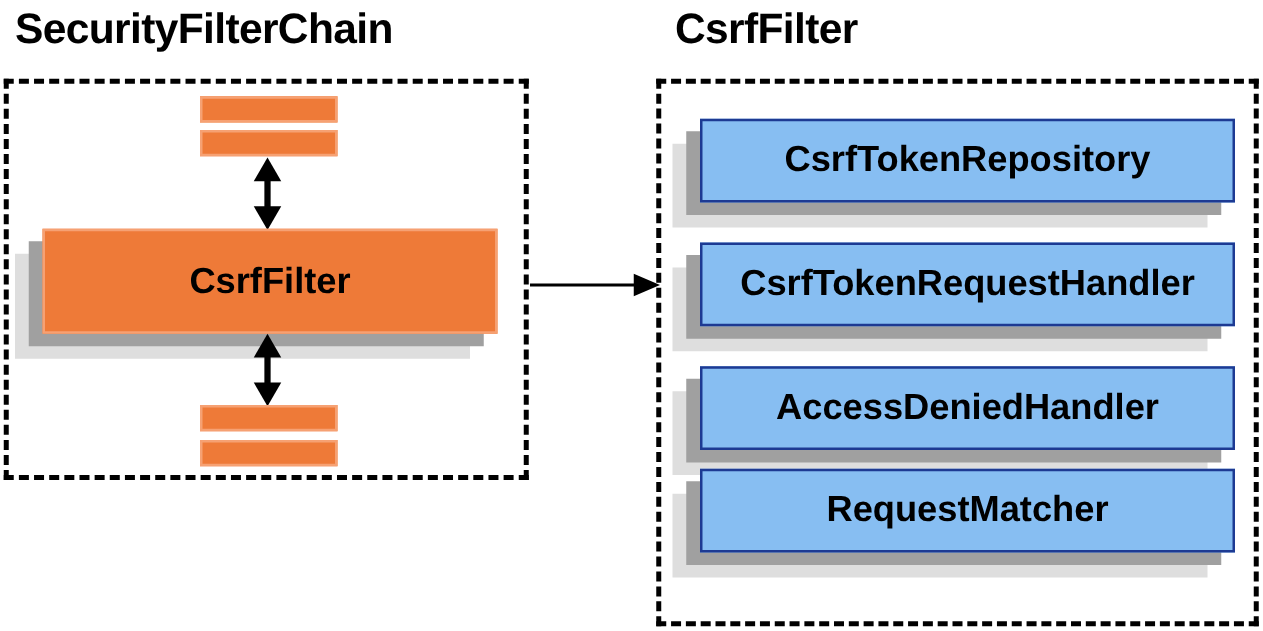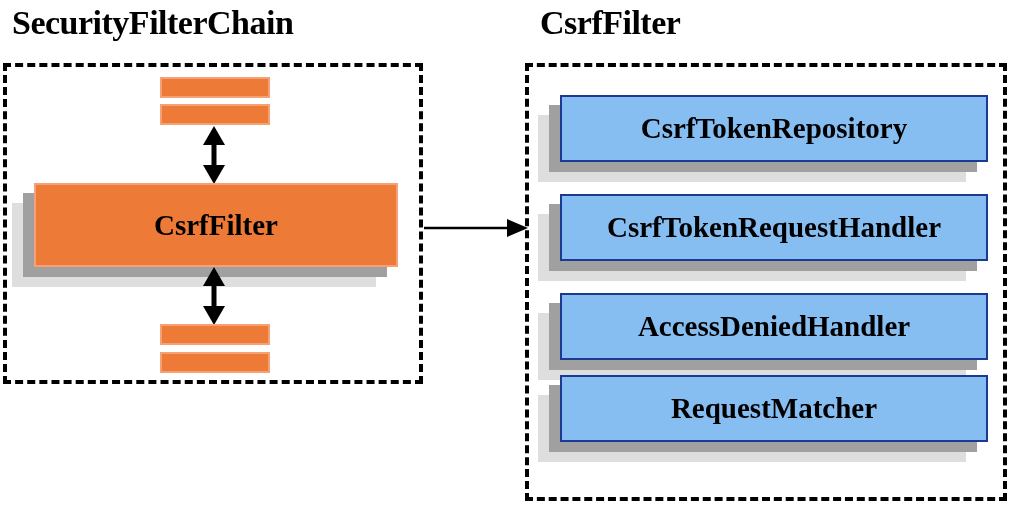--- a/index.html
+++ b/index.html
@@ -12,21 +12,21 @@
     --arrow-color:#000000;
     --text-color:#000000;
   }
   *{margin:0;padding:0;box-sizing:border-box;}
   html,body{background:#ffffff;}
   .canvas{
     position:relative;
     width:1010px;
     height:502px;
     background:#ffffff;
-    font-family:Liberation Serif, serif;
+    font-family:Liberation Sans, sans-serif;
     overflow:hidden;
   }
   .diagram-title{
     position:absolute;
     font-size:34px;
     font-weight:bold;
     color:var(--text-color);
     white-space:nowrap;
     letter-spacing:-0.5px;
   }

